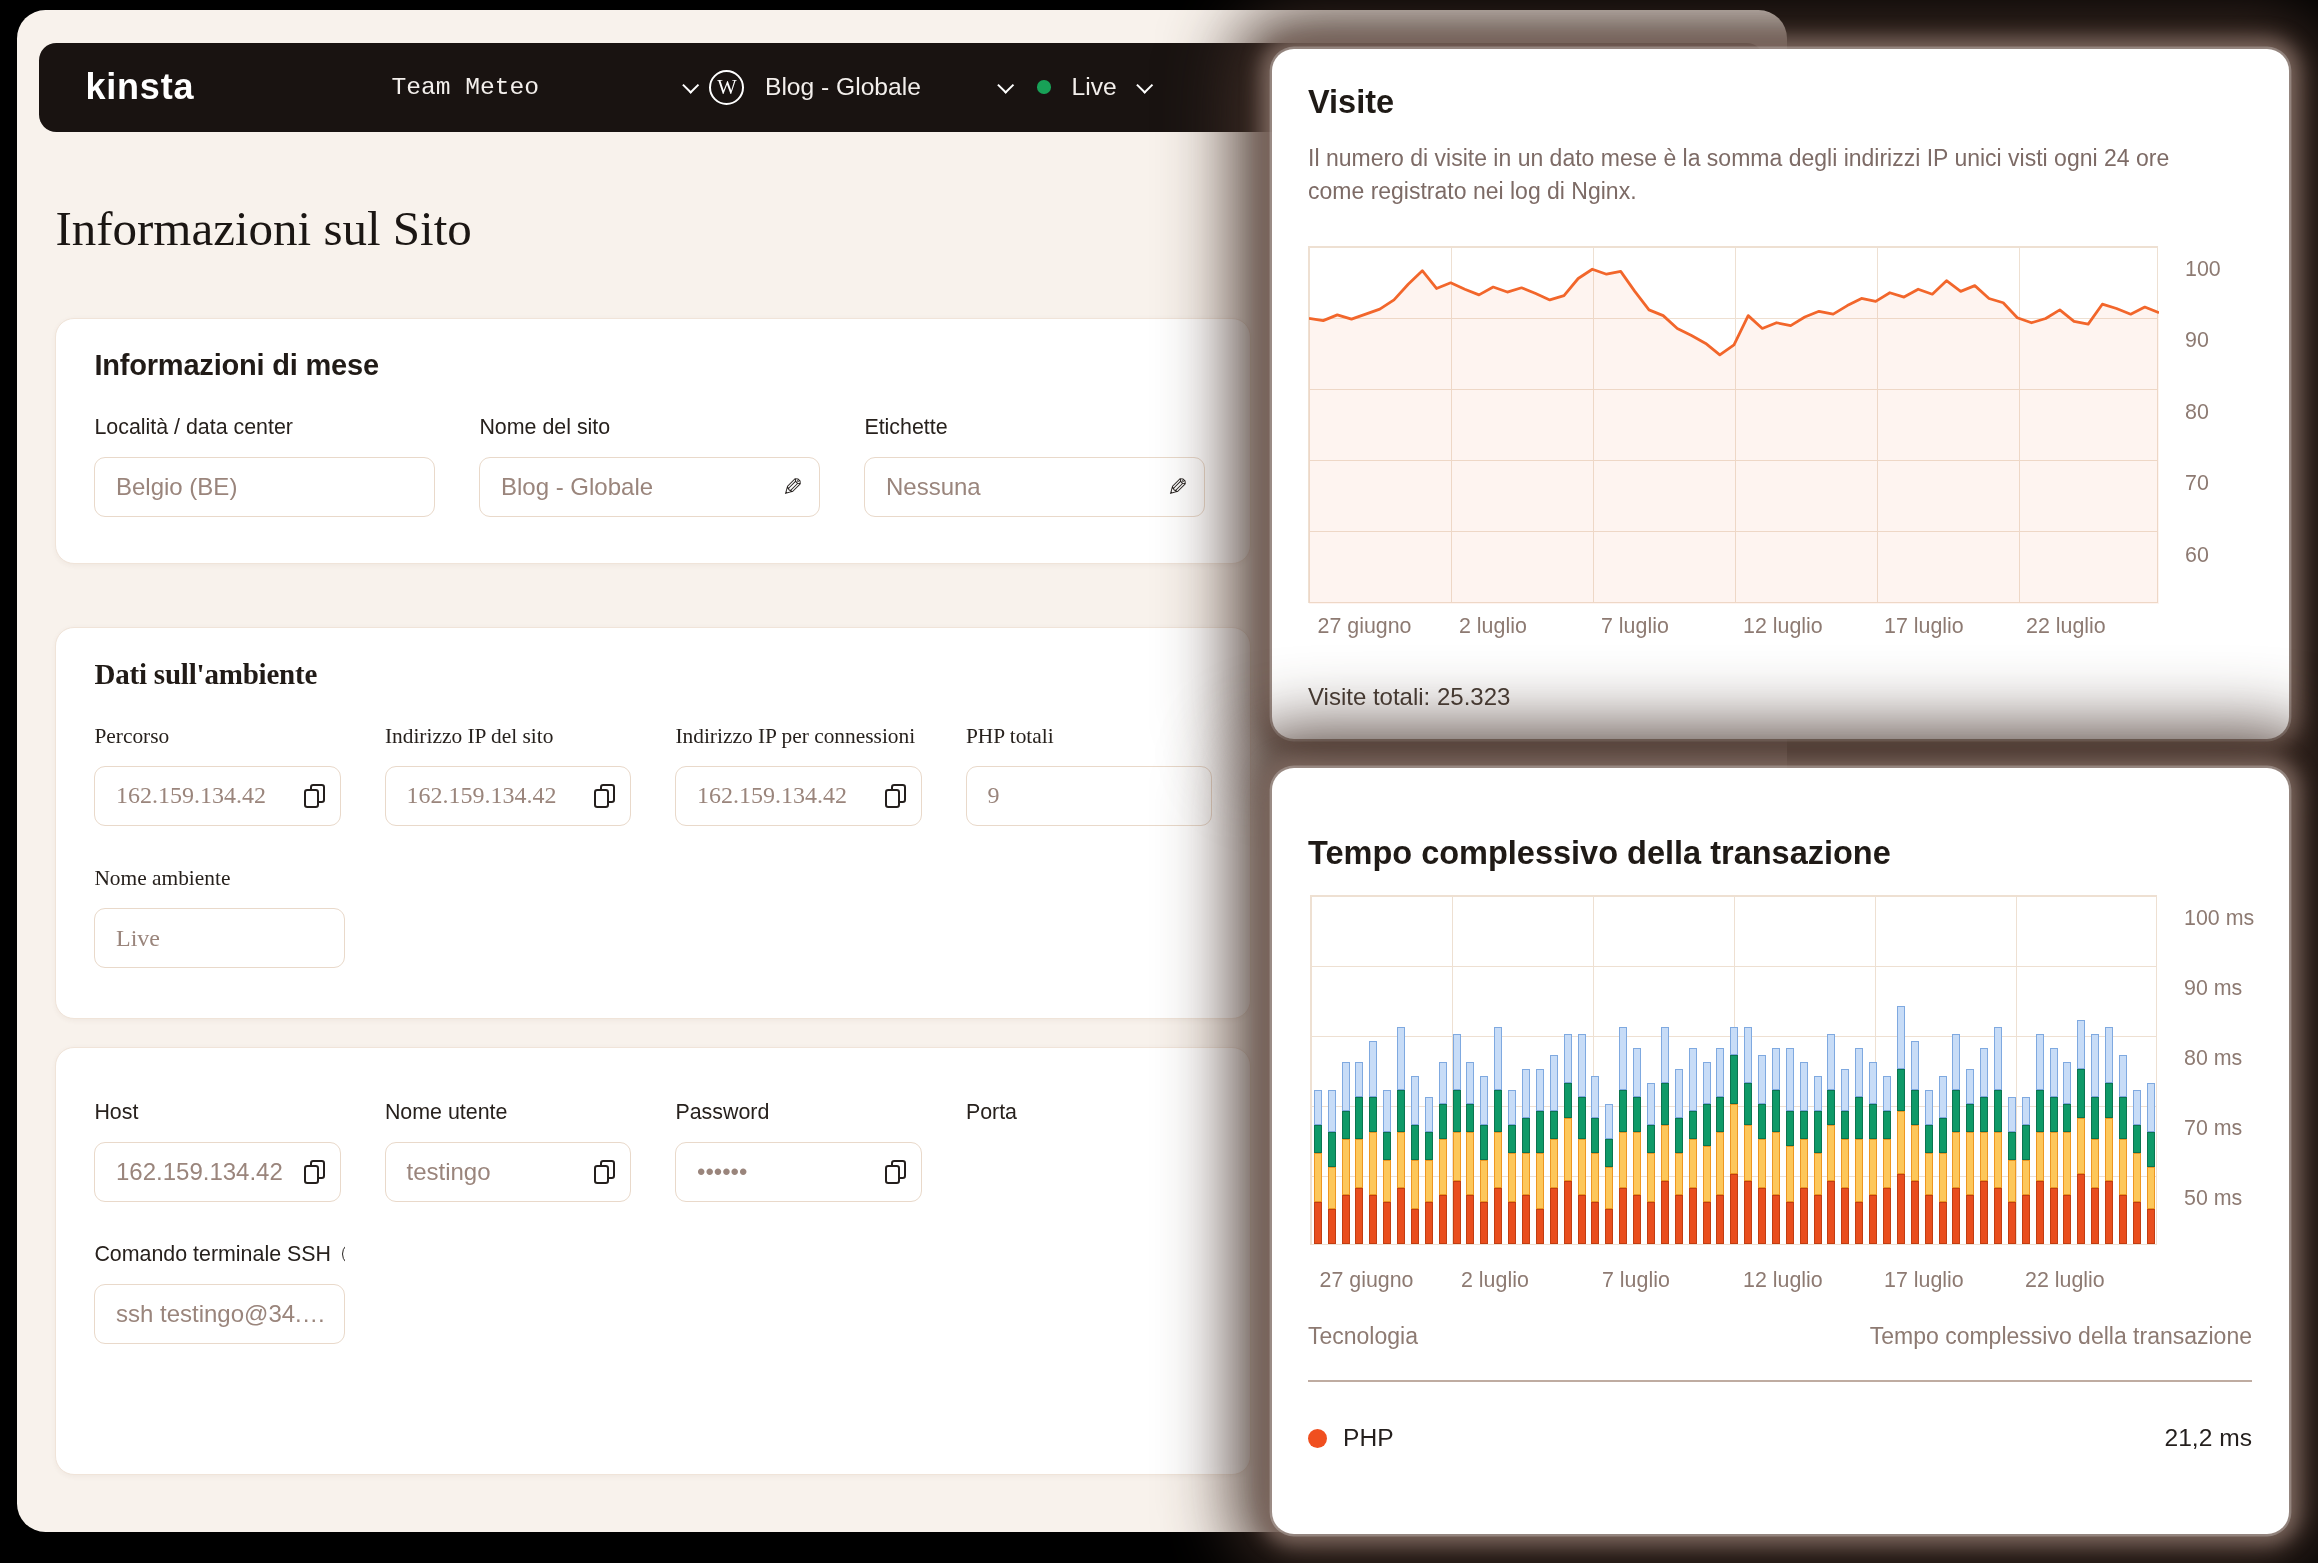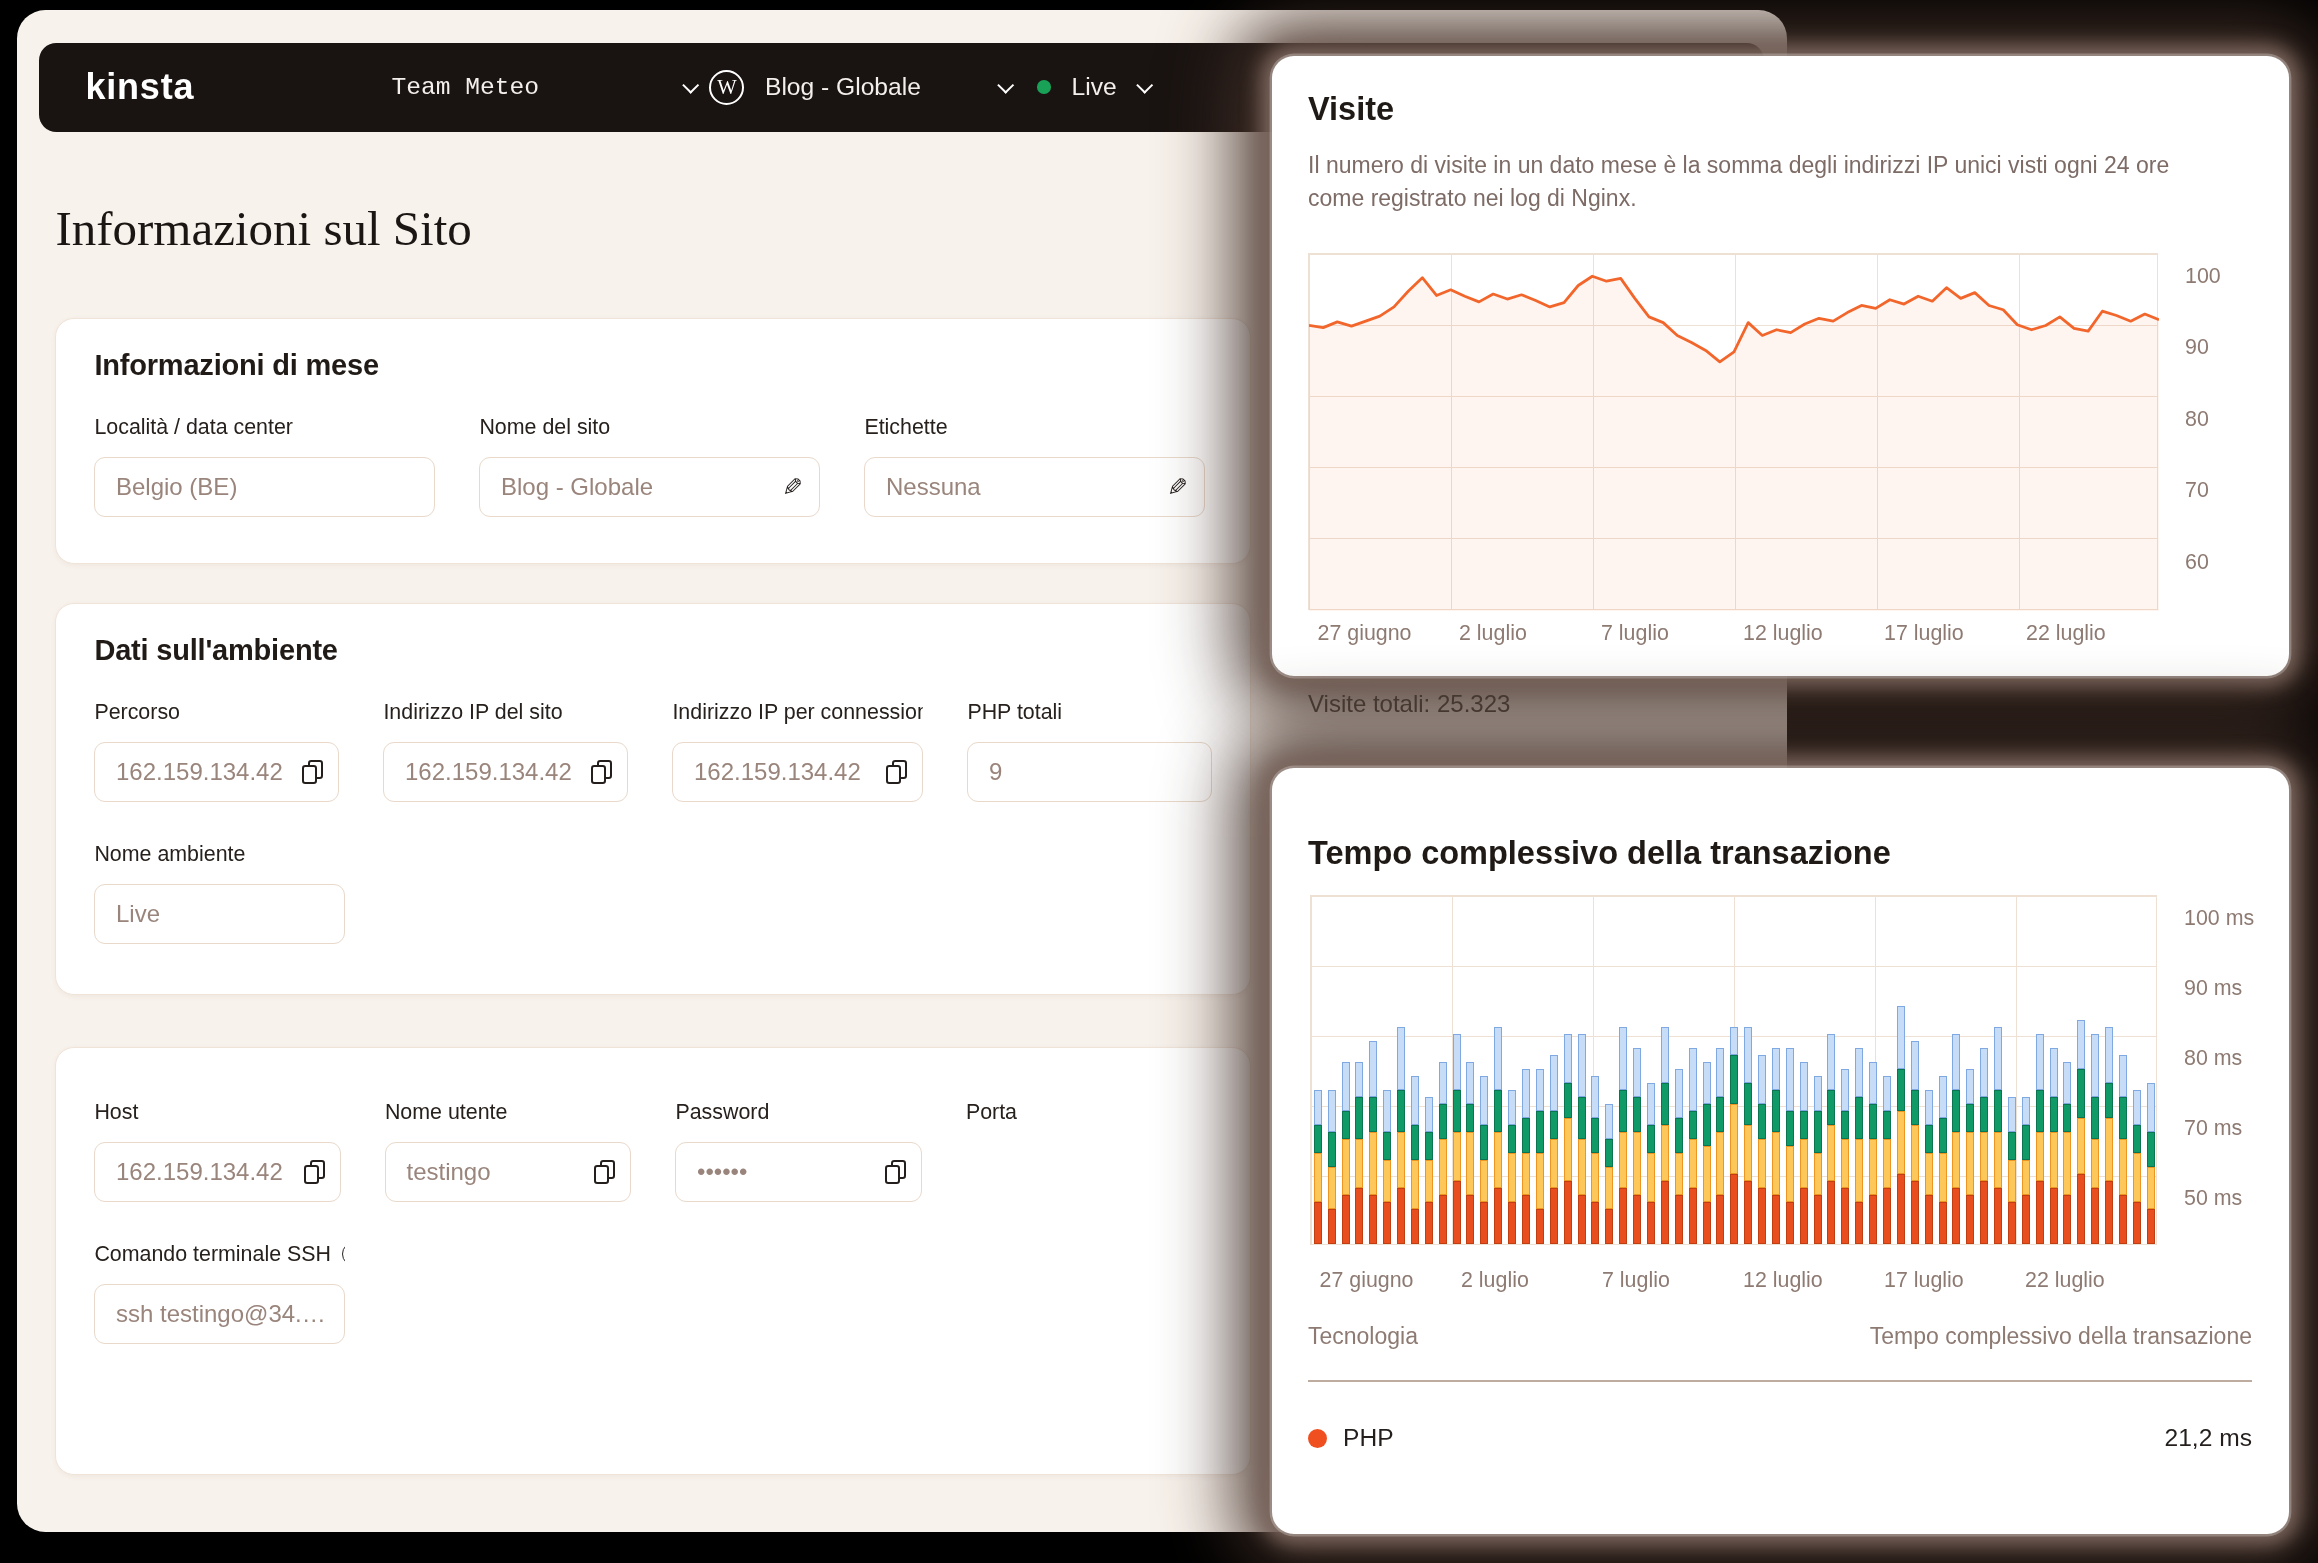--- a/index.html
+++ b/index.html
@@ -28,21 +28,21 @@
   
   .page-title { position:absolute; left:38px; top:190px;
                 font-family:"Liberation Serif", serif; font-size:49px; color:#1b1613; }
 
   
   .card { position:absolute; left:38px; width:1196px; background:#fff;
           border:0.8px solid #f0e4d9; border-radius:19px;
           box-shadow:0 1.6px 4.8px rgba(90,60,40,.05); padding:30px 38px; }
   .card h2 { font-size:29px; color:#211b17; letter-spacing:-0.2px; }
   .card-basic { top:308px; height:246px; }
-  .card-env   { top:593px; height:392px; }
+  .card-env   { top:617px; height:392px;font-family:Liberation Serif, serif; }
   .card-sftp  { top:1037px; height:428px; }
 
   .fields-row { display:flex; gap:44px; margin-top:33px; }
   .fields-row.second { margin-top:40px; }
   .field { display:flex; flex-direction:column; }
   .card-basic .field { width:341px; }
   .card-env .field, .card-sftp .field { width:251px; }
   .field-label { font-size:21.4px; color:#27211d; margin-bottom:17.4px; white-space:nowrap;
                  overflow:hidden; display:flex; align-items:center; gap:11px; }
   .text-input { height:60px; border:1.6px solid #e9d9ca; border-radius:11px; background:#fff;
@@ -63,21 +63,21 @@
   .sftp-header { display:flex; justify-content:space-between; align-items:flex-start; }
   .btn { height:59px; border:1.6px solid #e9d9ca; border-radius:11px; background:#fff;
          font-size:24px; color:#241f1d; padding:0 33px; display:flex; align-items:center;
          margin-top:8px; }
 
   
   .ov-card { position:absolute; left:1272px; width:1017px; background:#fff;
              border-radius:22px; z-index:5;
              box-shadow:0 0 0 2.4px rgba(255,255,255,.25), 0 0 19px 11px #7c675e,
                         0 0 71px 38px rgba(66,48,40,.9); }
-  .visits-card { top:56px; height:620px; }
+  .visits-card { top:49px; height:690px; }
   .tempo-card  { top:768px; height:766px; }
   .ov-card h2 { font-size:32.5px; color:#1f1a16; }
   .visits-head { padding:35px 36px 0 36px; }
   .visits-desc { margin-top:20.6px; font-size:23px; line-height:1.45; color:#7d6b66; width:912px; }
 
   .plot { position:absolute; border:0.8px solid #eee0d2; background:#fff;
           background-image:linear-gradient(to right,#eee0d2 0.8px,transparent 0.8px),
                            linear-gradient(to bottom,#eee0d2 0.8px,transparent 0.8px); }
   .visits-plot { left:36px; top:197px; width:850px; height:357px;
                  background-size:142px 71px; }

